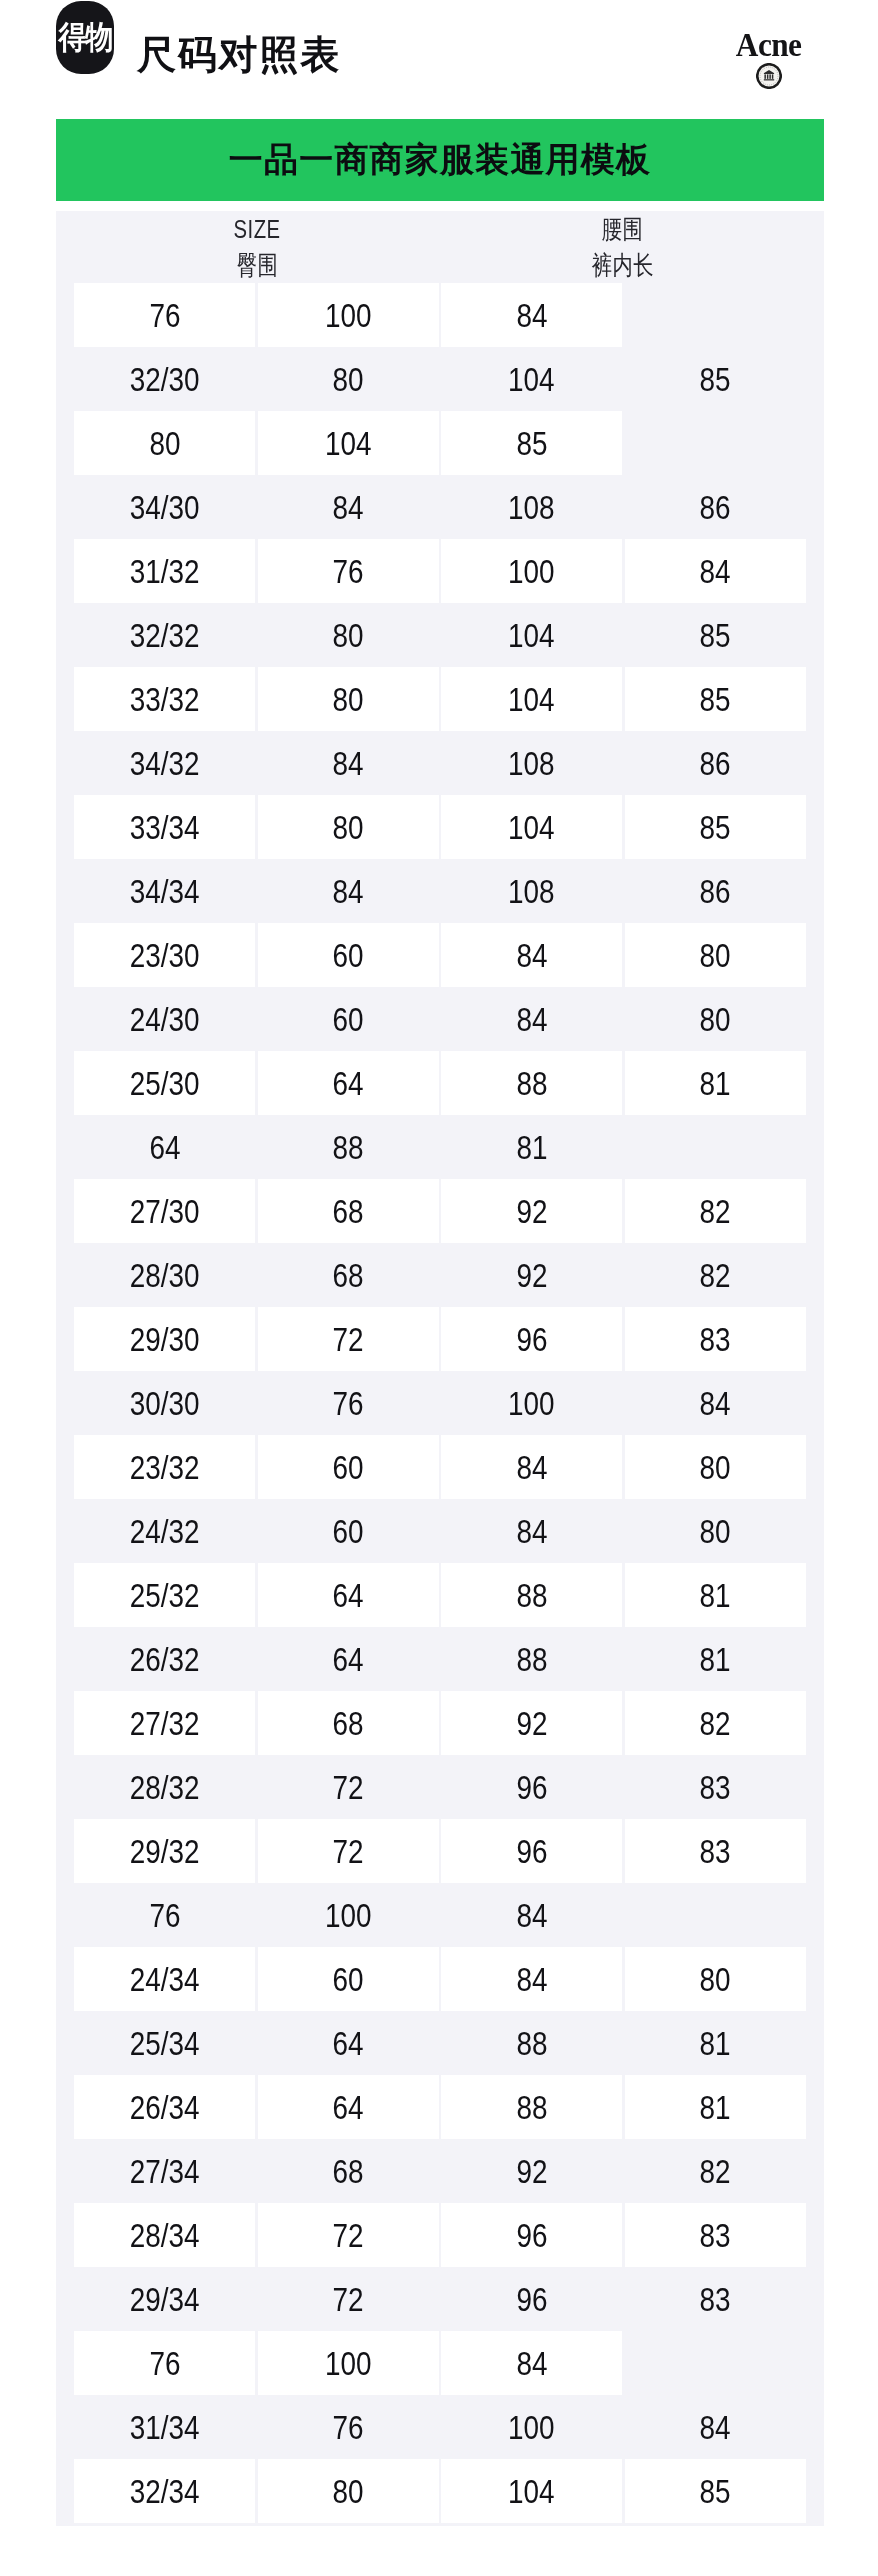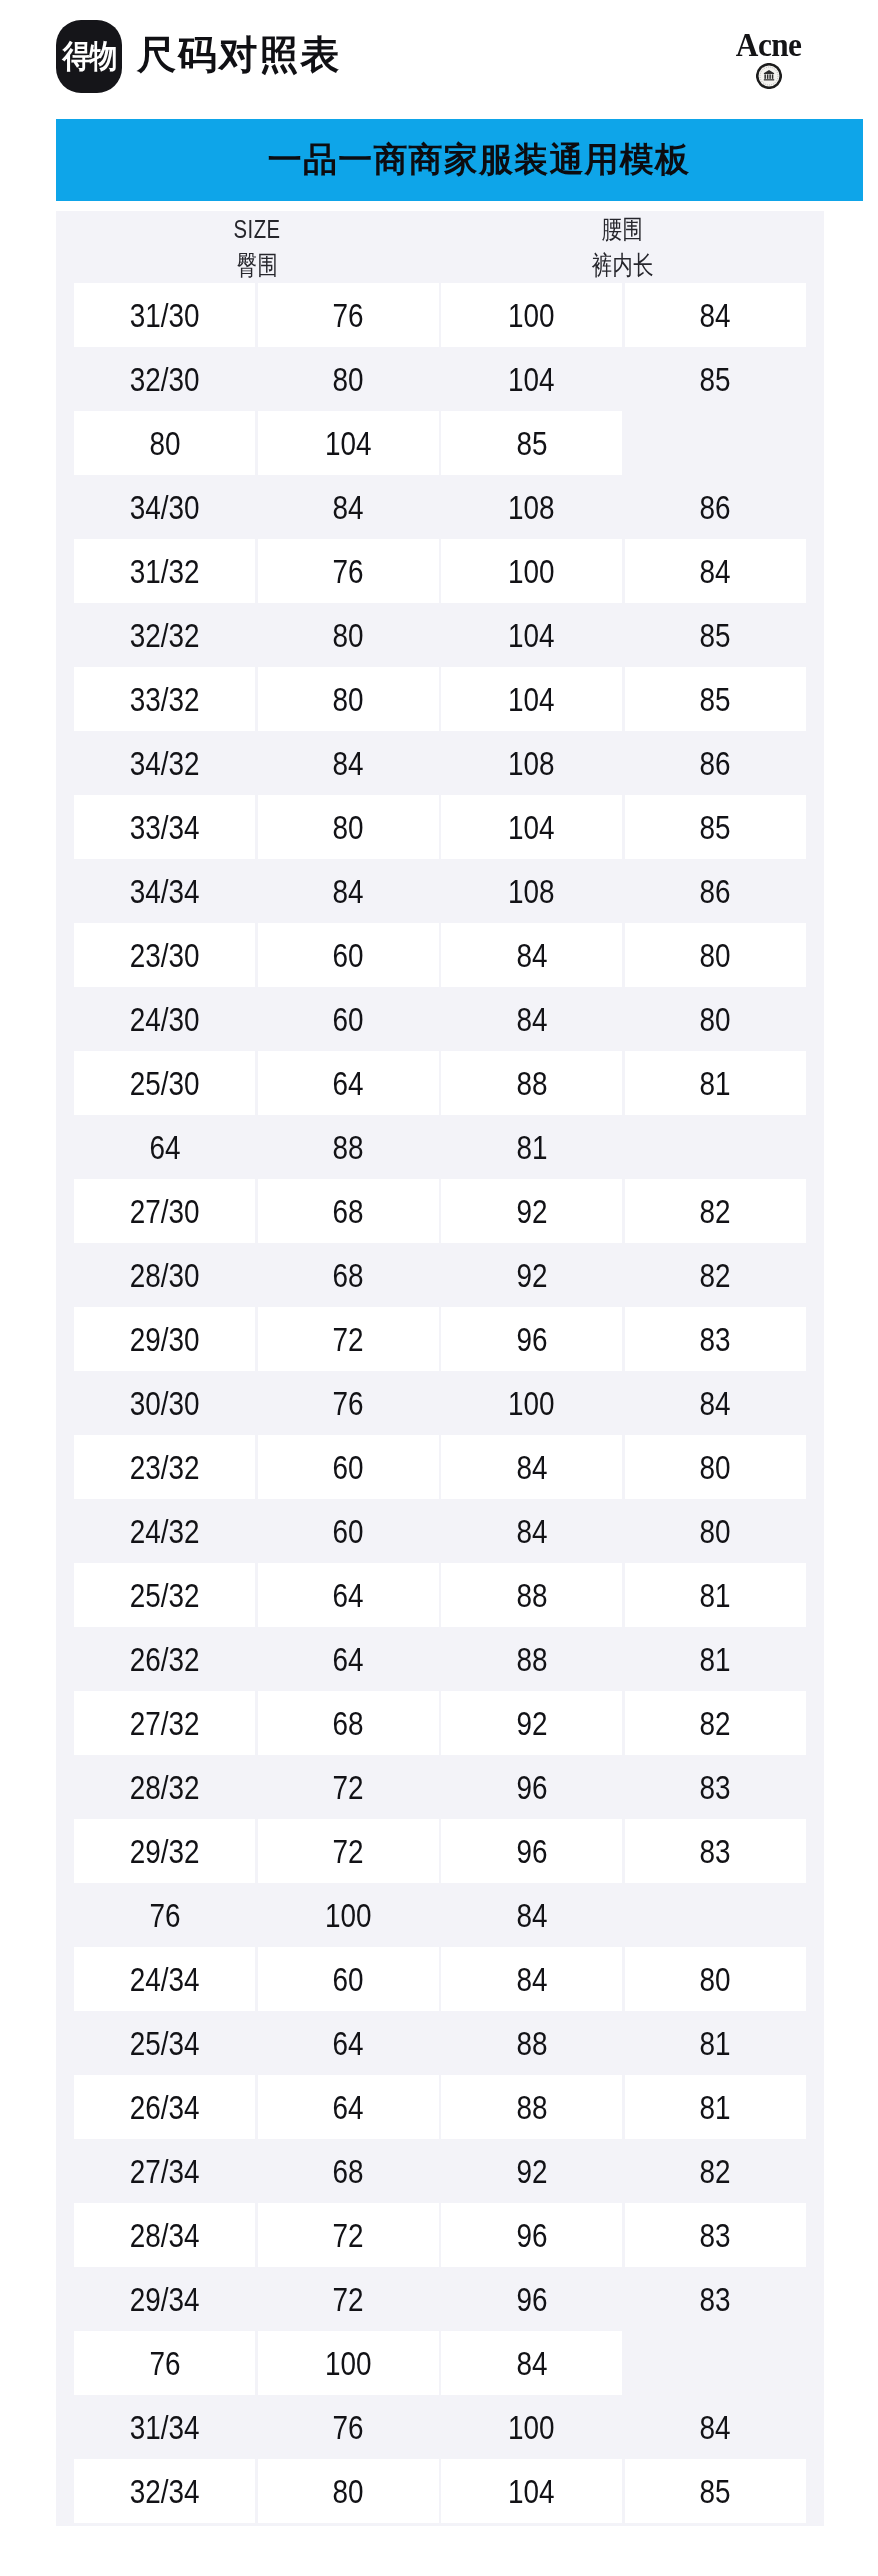--- a/index.html
+++ b/index.html
@@ -3,21 +3,21 @@
 <meta charset="utf-8">
 <style>
   html,body{margin:0;padding:0;}
   body{
     width:879px;height:2576px;position:relative;background:#ffffff;
     font-family:"Liberation Sans", sans-serif;overflow:hidden;
     -webkit-font-smoothing:antialiased;
   }
   
   .app-logo{
-    position:absolute;left:56px;top:20px;width:66px;height:73px;
+    position:absolute;left:56px;top:1px;width:58px;height:73px;
     background:#151519;border-radius:25px;
     display:flex;align-items:center;justify-content:center;
   }
   .app-logo .glyphs{
     color:#ffffff;font-size:32px;font-weight:700;white-space:nowrap;
     letter-spacing:-1.8px;transform:scaleX(0.88);
   }
   .page-title{
     position:absolute;left:137px;top:21px;height:67px;line-height:67px;
     font-size:39px;font-weight:700;color:#101014;letter-spacing:1.8px;
@@ -26,21 +26,21 @@
   .brand{position:absolute;left:720px;top:27px;width:98px;text-align:center;}
   .brand-name{
     font-family:"Liberation Serif", serif;font-weight:700;font-size:34px;
     color:#141416;letter-spacing:-0.6px;display:inline-block;transform:scaleX(0.92);
     line-height:35px;
   }
   .brand-seal{display:block;margin:1.2px auto 0 auto;width:26px;height:26px;}
   
   .banner{
     position:absolute;left:56px;top:119px;width:768px;height:82px;
-    background:#0ea5e9;display:flex;align-items:center;justify-content:center;padding-left:39px;
+    background:#22c55e;display:flex;align-items:center;justify-content:center;
   }
   .banner .banner-text{
     font-size:34px;font-weight:700;color:#0c0c10;letter-spacing:1.2px;white-space:nowrap;
   }
   
   .size-table{
     position:absolute;left:56px;top:211px;width:768px;height:2315px;
     background:#f3f3f8;
   }
   .thead{
@@ -92,23 +92,20 @@
 <div class="size-table">
   <div class="thead">
     <div class="hcell"><span class="hx">SIZE</span></div>
     <div class="hcell"><span class="hx">腰围</span></div>
     <div class="hcell"><span class="hx">臀围</span></div>
     <div class="hcell"><span class="hx">裤内长</span></div>
   </div>
   <div class="tbody">
       <div class="trow white">
         <div class="cell">
-          <span class="cx">31/30</span>
-        </div>
-        <div class="cell">
           <span class="cx">76</span>
         </div>
         <div class="cell">
           <span class="cx">100</span>
         </div>
         <div class="cell">
           <span class="cx">84</span>
         </div>
       </div>
       <div class="trow gray">

